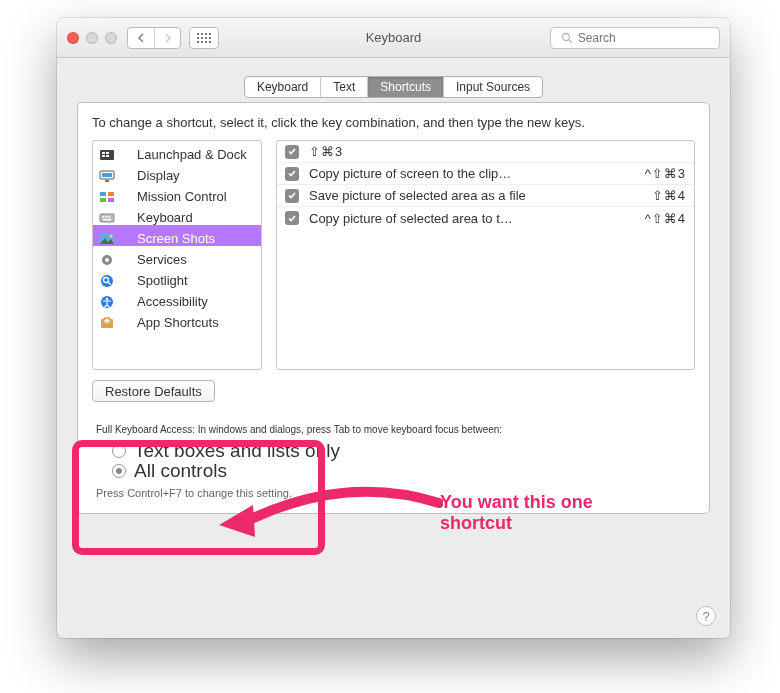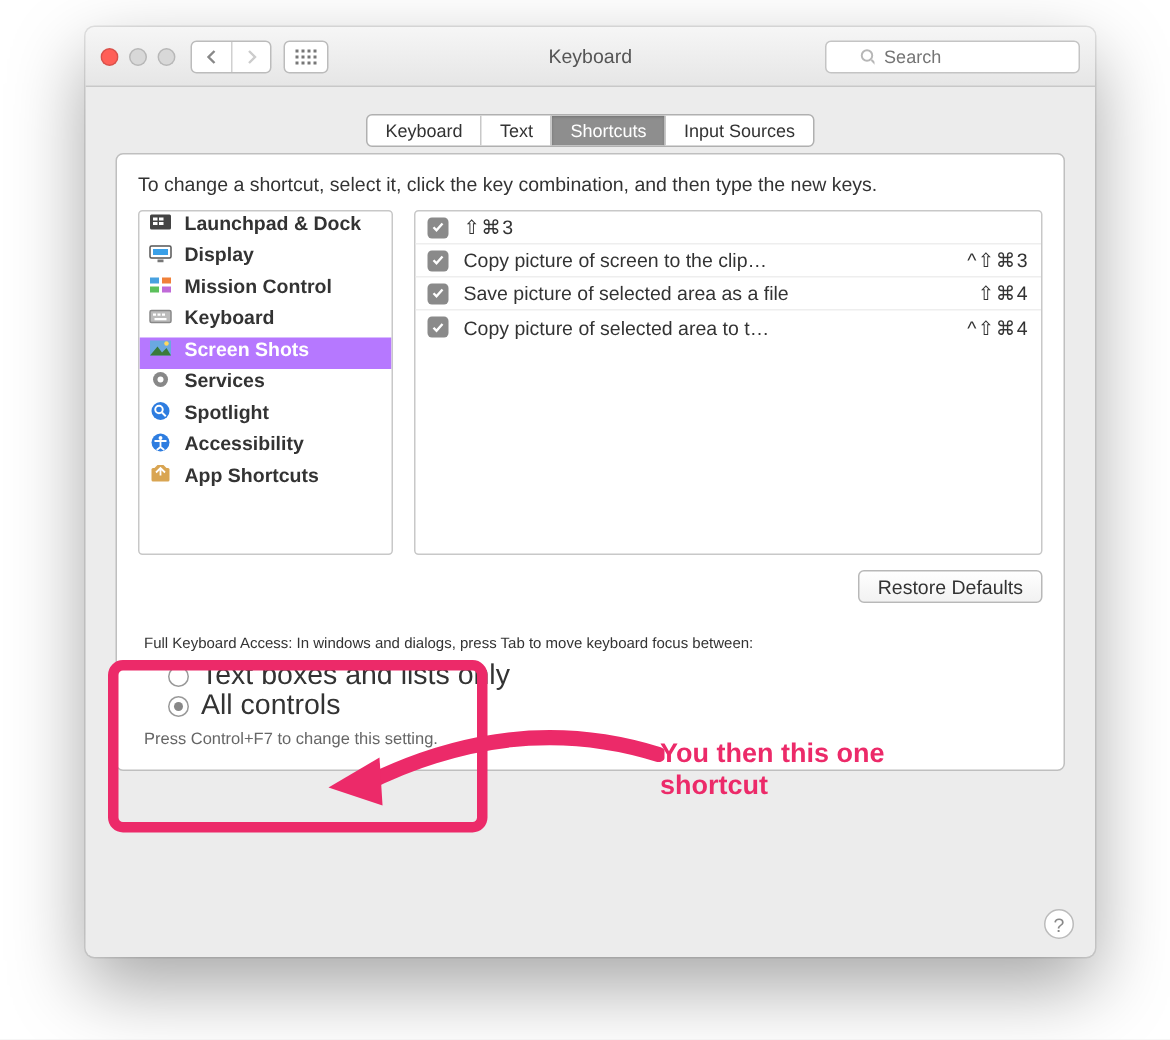--- a/index.html
+++ b/index.html
@@ -34,53 +34,53 @@
   .traffic .dot { width:12px; height:12px; border-radius:50%; background:#ccc; border:1px solid rgba(0,0,0,0.15);}
   .traffic .dot.red{background:#ff5f57;}
   .traffic .dot.grey{background:#d8d8d8;}
   .navseg { display:flex; border:1px solid #bcbcbc; border-radius:4px; overflow:hidden; background:#fff; height:22px;}
   .navseg div{ width:26px; display:flex; align-items:center; justify-content:center; font-size:12px; color:#888;}
   .navseg div+div{border-left:1px solid #d0d0d0;}
   .grid-btn{ margin-left:8px; width:30px; height:22px; border:1px solid #bcbcbc; border-radius:4px; background:#fff; display:flex; align-items:center; justify-content:center;}
   .grid-btn span{display:grid;grid-template-columns:repeat(4,2px);grid-template-rows:repeat(3,2px);gap:2px;}
   .grid-btn i{width:2px;height:2px;background:#777;display:block;}
   .title { position:absolute; left:0; right:0; text-align:center; font-size:13px; color:#555; pointer-events:none;}
-  .searchwrap{ margin-left:auto; width:170px; height:22px; border:1px solid #c4c4c4; border-radius:4px; background:#fff; display:flex; align-items:center; padding:0 22px; gap:6px;}
+  .searchwrap{ margin-left:auto; width:170px; height:22px; border:1px solid #c4c4c4; border-radius:4px; background:#fff; display:flex; align-items:center; padding:0 10px; gap:6px;}
   .searchwrap svg{opacity:.6;}
   .searchwrap input{ border:none; outline:none; font-size:12px; width:100%; background:transparent;}
 
   .content { padding: 18px 20px 10px; }
   .tabs { display:flex; justify-content:center; margin-bottom:4px;}
   .tabbar{ display:flex; border:1px solid #b0b0b0; border-radius:4px; overflow:hidden; background:#fff; height:22px;}
   .tabbar div{ padding:0 12px; display:flex; align-items:center; font-size:12px; color:#333;}
   .tabbar div+div{border-left:1px solid #c8c8c8;}
   .tabbar .sel{ background:#8e8e8e; color:#fff; box-shadow:inset 0 1px 2px rgba(0,0,0,0.2);}
   .panel {
     border:1px solid #bfbfbf; border-radius:5px; background:#fff;
     padding:12px 14px 14px;
   }
   .intro{ font-size:13px; color:#333; margin-bottom:10px;}
   .columns{ display:flex; gap:14px;}
   .catlist{
     width:170px; height:230px; border:1px solid #c8c8c8; border-radius:3px; background:#fff; overflow:auto;
   }
-  .cat{ display:flex; align-items:flex-start; gap:8px; height:21px; padding:0 6px; font-size:13px; color:#333; white-space:nowrap;font-weight:bold;}
+  .cat{ display:flex; align-items:flex-end; gap:22px; height:21px; padding:0 6px; font-size:13px; color:#333; white-space:nowrap;}
   .cat.sel{ background:#b678ff; color:#fff;}
   .cat .ic{ width:16px; height:14px; display:flex; align-items:center; justify-content:center;}
   .shortcutlist{
     flex:1; border:1px solid #c8c8c8; border-radius:3px; background:#fff; overflow:hidden;
     height:230px;
   }
   .row{ display:flex; align-items:center; height:22px; padding:0 8px; font-size:13px; gap:10px; border-bottom:1px solid #eee;}
   .row:last-child{border-bottom:none;}
   .row .chk{ width:14px;height:14px; background:#8a8a8a; border-radius:3px; display:flex;align-items:center;justify-content:center;}
   .row .chk svg{stroke:#fff;}
   .row .desc{ flex:1; overflow:hidden; text-overflow:ellipsis; white-space:nowrap;}
   .row .keys{ font-size:13px; color:#333; letter-spacing:1px;}
-  .restore{ display:flex; justify-content:flex-end; margin-top:10px;}
+  .restore{ display:flex; margin-top:10px;}
   .restore button{
     font-size:13px; padding:2px 12px; border:1px solid #b8b8b8; border-radius:4px;
     background:linear-gradient(#fff,#f2f2f2); color:#333; height:22px;
   }
   .fka{ margin-top:22px; padding:0 4px;}
   .fka .hdr{ font-size:10px; color:#333; margin-bottom:6px;}
   .radiogrp{ padding-left:16px;}
   .radio{ display:flex; align-items:center; gap:8px; height:20px; font-size:19px; color:#333;}
   .radio .r{ width:14px;height:14px;border-radius:50%;border:1px solid #999;background:#fff;display:flex;align-items:center;justify-content:center;}
   .radio.sel .r::after{content:"";width:6px;height:6px;border-radius:50%;background:#888;}
@@ -318,15 +318,15 @@
 
   <div class="help">?</div>
 </div>
 
 <div class="annot-box"></div>
 <svg class="annot-arrow" viewBox="0 0 230 80">
   <path d="M226 40 Q 130 10 30 60" fill="none" stroke="#ec2a69" stroke-width="10" stroke-linecap="round"></path>
   <polygon points="6,62 40,42 42,74" fill="#ec2a69"></polygon>
 </svg>
 <div class="annot-text">
-  <span>You then this one</span><br>
+  <span>You want this one</span><br>
   <span>shortcut</span>
 </div>
 
 </body></html>

